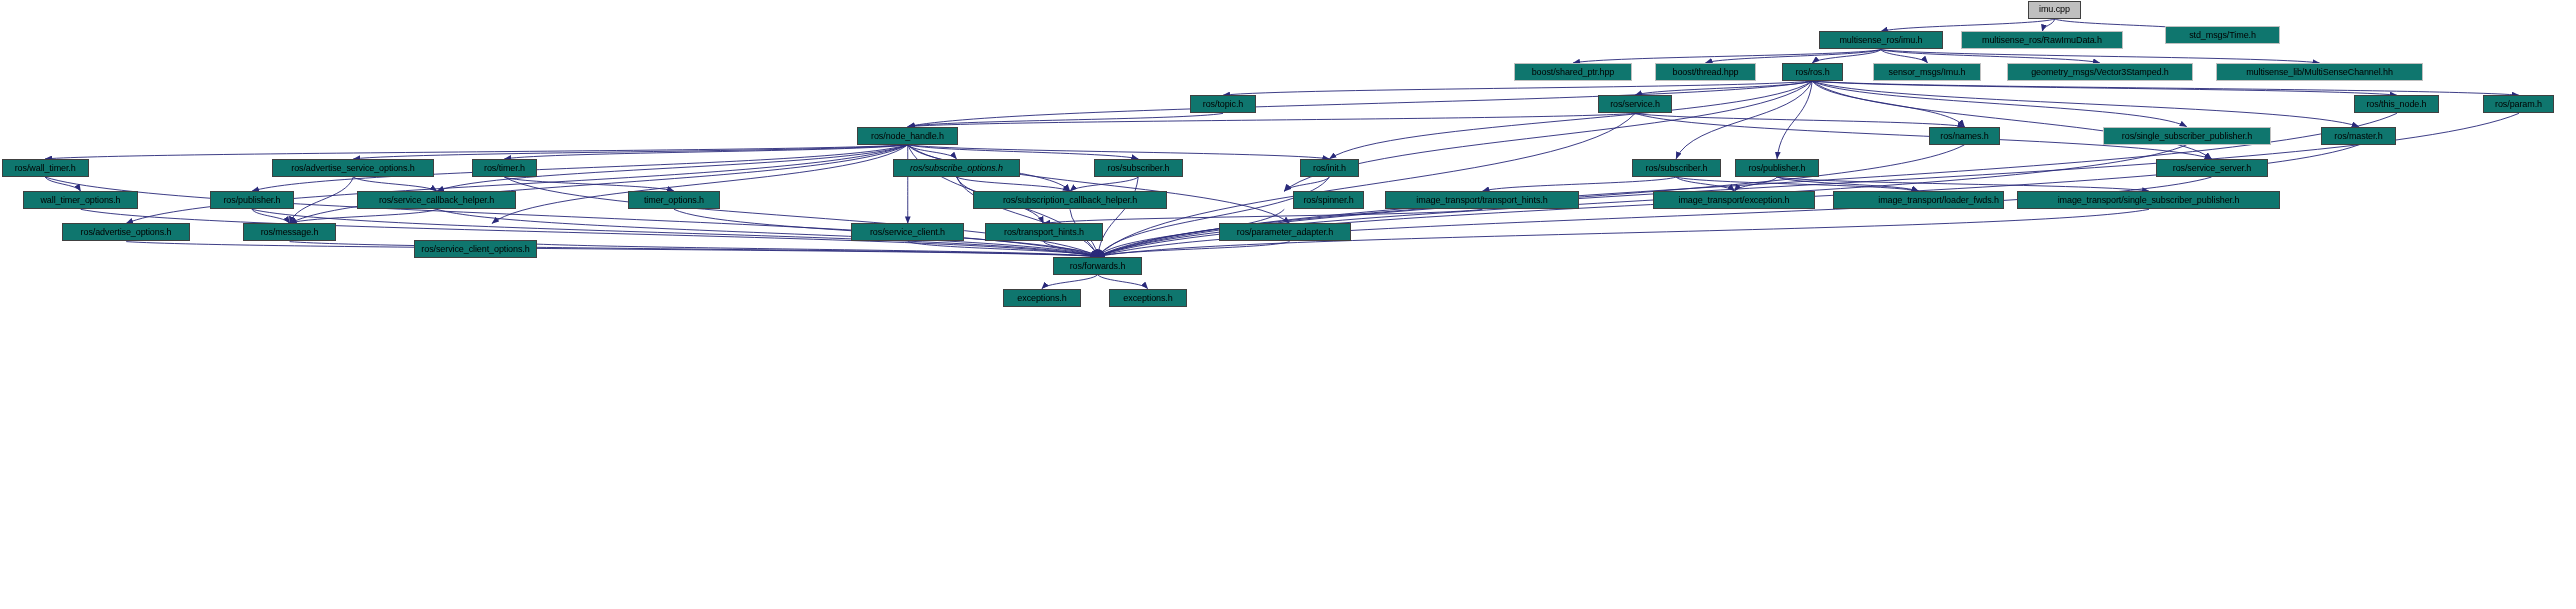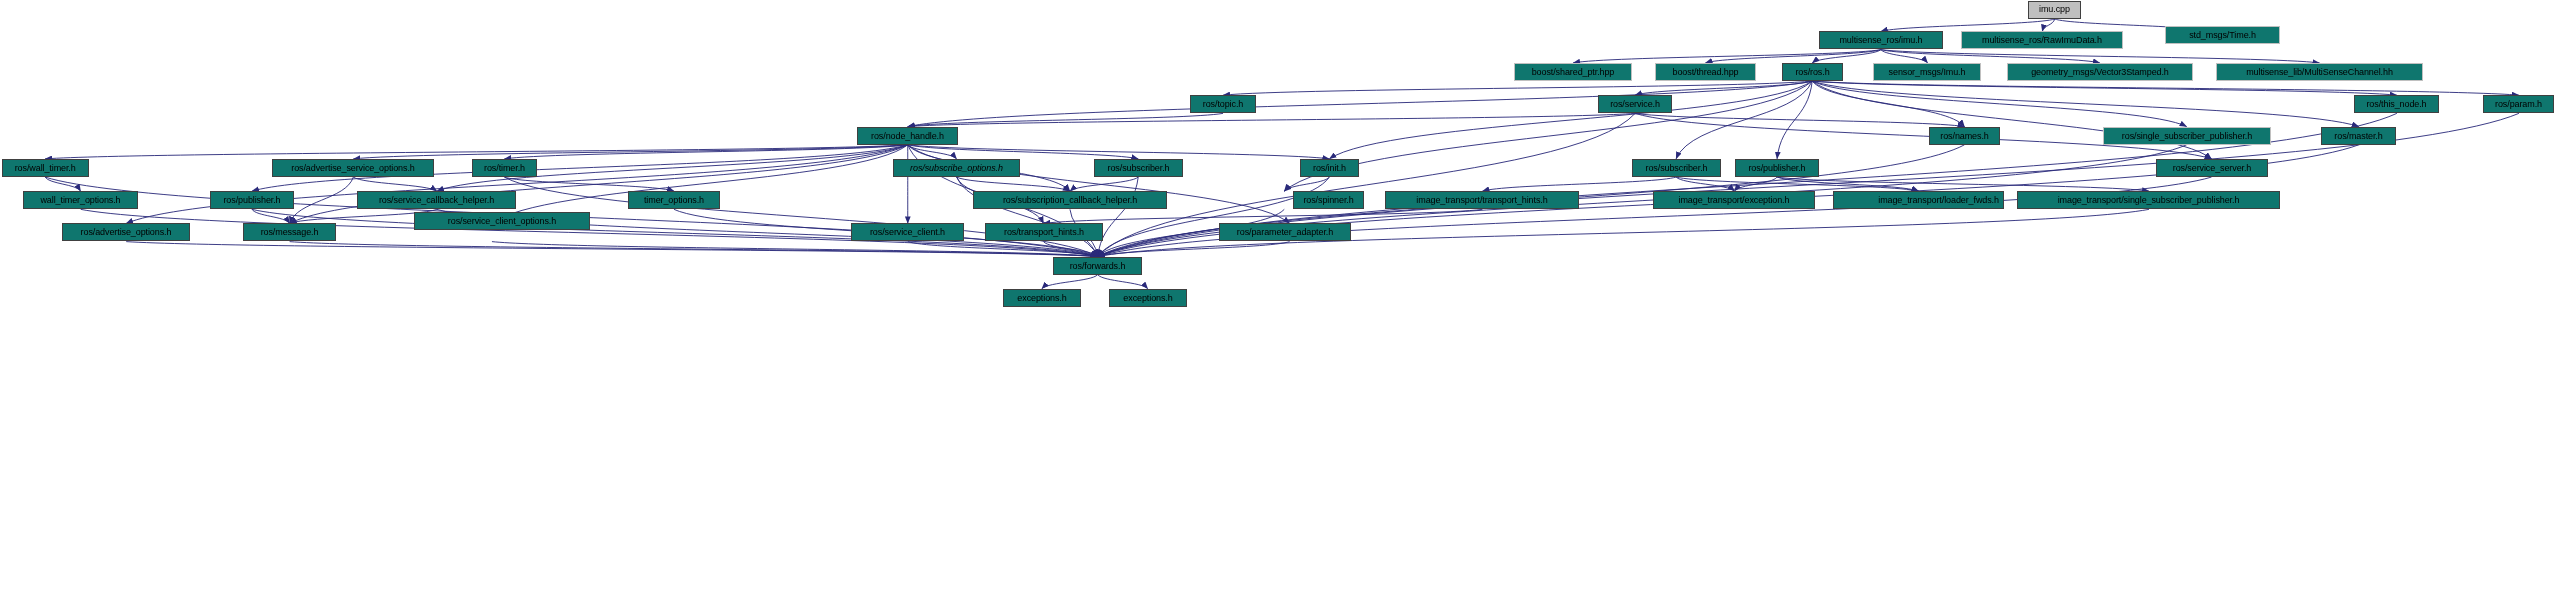--- a/index.html
+++ b/index.html
@@ -261,21 +261,21 @@
       </div>
       <div class="node strong" style="left: 2017px; top: 191px; width: 263px;">
         <span class="node-label">image_transport/single_subscriber_publisher.h</span>
       </div>
       <div class="node strong" style="left: 62px; top: 223px; width: 128px;">
         <span class="node-label">ros/advertise_options.h</span>
       </div>
       <div class="node strong" style="left: 243px; top: 223px; width: 93px;">
         <span class="node-label">ros/message.h</span>
       </div>
-      <div class="node strong" style="left: 414px; top: 212px; width: 176px;">
+      <div class="node strong" style="left: 414px; top: 240px; width: 123px;">
         <span class="node-label">ros/service_client_options.h</span>
       </div>
       <div class="node strong" style="left: 851px; top: 223px; width: 113px;">
         <span class="node-label">ros/service_client.h</span>
       </div>
       <div class="node strong" style="left: 985px; top: 223px; width: 118px;">
         <span class="node-label">ros/transport_hints.h</span>
       </div>
       <div class="node strong" style="left: 1219px; top: 223px; width: 132px;">
         <span class="node-label">ros/parameter_adapter.h</span>

